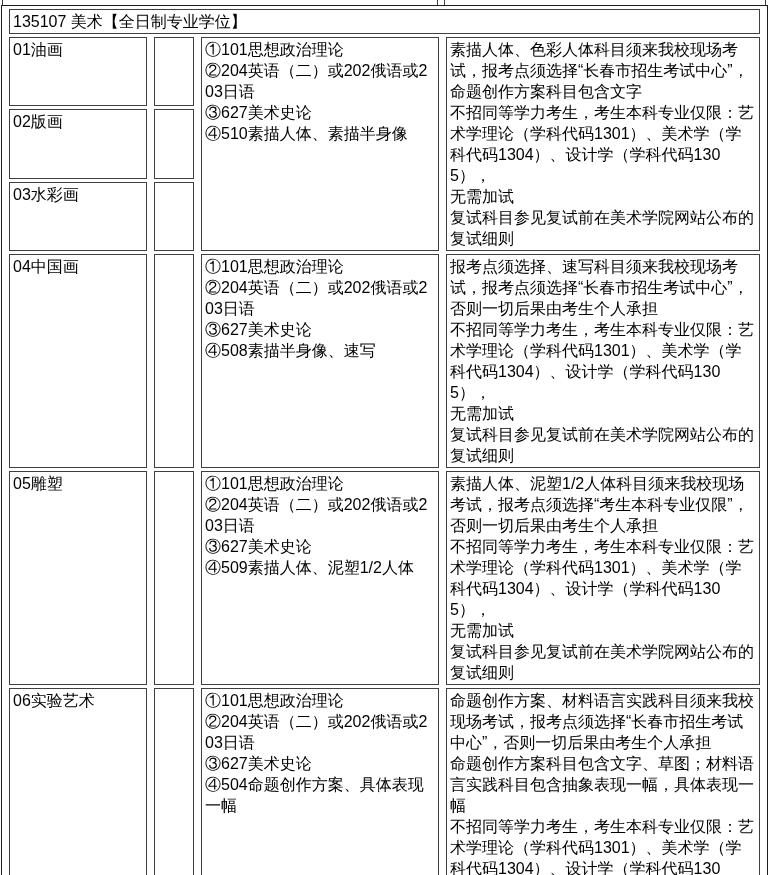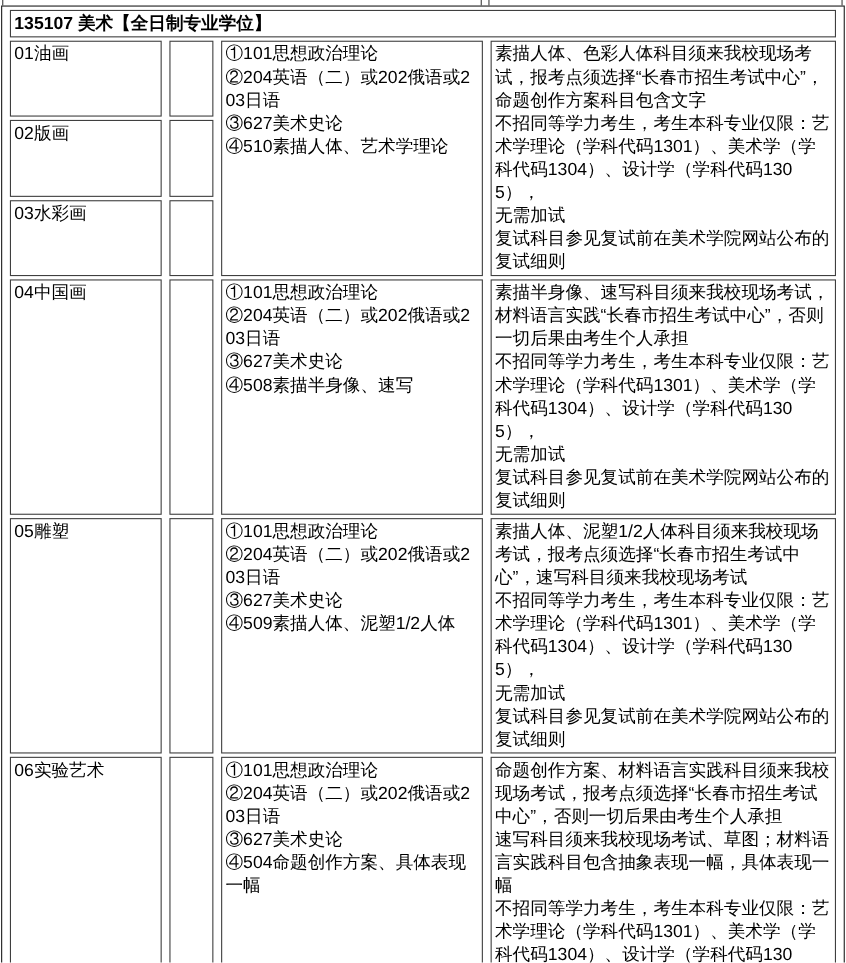--- a/index.html
+++ b/index.html
@@ -38,21 +38,21 @@
     border: 1px solid #3f3f3f;
     vertical-align: top;
     padding: 1px 3px;
     font-size: 16px;
     line-height: 21px;
     box-sizing: border-box;
     word-break: break-all;
     overflow: hidden;
   }
   td.hdr {
-    font-weight: bold;
+    font-weight: normal;
     font-size: 15px;
     line-height: 19px;
     padding: 1px 5px;
   }
   td.prog {
     height: 60px;
   }
   td.subj div, td.rem div {
     margin: 0;
   }
@@ -80,21 +80,21 @@
       <td class="hdr" colspan="4">135107 美术【全日制专业学位】</td>
     </tr>
 
     <tr>
       <td class="prog">01油画</td>
       <td></td>
       <td class="subj" rowspan="3">
         <div>①101思想政治理论</div>
         <div>②204英语（二）或202俄语或203日语</div>
         <div>③627美术史论</div>
-        <div>④510素描人体、艺术学理论</div>
+        <div>④510素描人体、素描半身像</div>
       </td>
       <td class="rem" rowspan="3">
         <div>素描人体、色彩人体科目须来我校现场考试，报考点须选择“长春市招生考试中心”，命题创作方案科目包含文字</div>
         <div>不招同等学力考生，考生本科专业仅限：艺术学理论（学科代码1301）、美术学（学科代码1304）、设计学（学科代码1305），</div>
         <div>无需加试</div>
         <div>复试科目参见复试前在美术学院网站公布的复试细则</div>
       </td>
     </tr>
     <tr>
       <td class="prog">02版画</td>
@@ -108,54 +108,54 @@
     <tr>
       <td>04中国画</td>
       <td></td>
       <td class="subj">
         <div>①101思想政治理论</div>
         <div>②204英语（二）或202俄语或203日语</div>
         <div>③627美术史论</div>
         <div>④508素描半身像、速写</div>
       </td>
       <td class="rem">
-        <div>素描半身像、速写科目须来我校现场考试，材料语言实践“长春市招生考试中心”，否则一切后果由考生个人承担</div>
+        <div>报考点须选择、速写科目须来我校现场考试，报考点须选择“长春市招生考试中心”，否则一切后果由考生个人承担</div>
         <div>不招同等学力考生，考生本科专业仅限：艺术学理论（学科代码1301）、美术学（学科代码1304）、设计学（学科代码1305），</div>
         <div>无需加试</div>
         <div>复试科目参见复试前在美术学院网站公布的复试细则</div>
       </td>
     </tr>
 
     <tr>
       <td>05雕塑</td>
       <td></td>
       <td class="subj">
         <div>①101思想政治理论</div>
         <div>②204英语（二）或202俄语或203日语</div>
         <div>③627美术史论</div>
         <div>④509素描人体、泥塑1/2人体</div>
       </td>
       <td class="rem">
-        <div>素描人体、泥塑1/2人体科目须来我校现场考试，报考点须选择“长春市招生考试中心”，速写科目须来我校现场考试</div>
+        <div>素描人体、泥塑1/2人体科目须来我校现场考试，报考点须选择“考生本科专业仅限”，否则一切后果由考生个人承担</div>
         <div>不招同等学力考生，考生本科专业仅限：艺术学理论（学科代码1301）、美术学（学科代码1304）、设计学（学科代码1305），</div>
         <div>无需加试</div>
         <div>复试科目参见复试前在美术学院网站公布的复试细则</div>
       </td>
     </tr>
 
     <tr>
       <td>06实验艺术</td>
       <td></td>
       <td class="subj">
         <div>①101思想政治理论</div>
         <div>②204英语（二）或202俄语或203日语</div>
         <div>③627美术史论</div>
         <div>④504命题创作方案、具体表现一幅</div>
       </td>
       <td class="rem">
         <div>命题创作方案、材料语言实践科目须来我校现场考试，报考点须选择“长春市招生考试中心”，否则一切后果由考生个人承担</div>
-        <div>速写科目须来我校现场考试、草图；材料语言实践科目包含抽象表现一幅，具体表现一幅</div>
+        <div>命题创作方案科目包含文字、草图；材料语言实践科目包含抽象表现一幅，具体表现一幅</div>
         <div>不招同等学力考生，考生本科专业仅限：艺术学理论（学科代码1301）、美术学（学科代码1304）、设计学（学科代码1305），</div>
 
       </td>
     </tr>
   </tbody>
 </table>
 
 </body></html>

